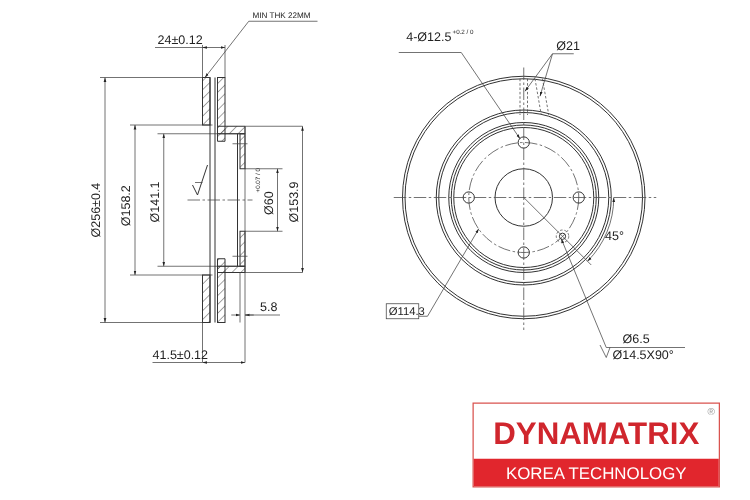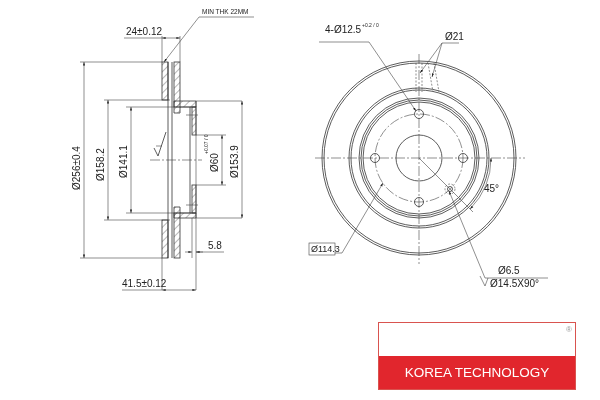--- a/index.html
+++ b/index.html
@@ -7,21 +7,21 @@
   #drawing { position: absolute; left: 0; top: 0; width: 600px; height: 400px; }
   .dim-text { font-family: "Liberation Sans Narrow", "Liberation Sans", sans-serif; font-size: 10px; fill: #222; }
   .ln { stroke: #333; stroke-width: 0.8; fill: none; }
   .thin { stroke: #444; stroke-width: 0.6; fill: none; }
   .center { stroke: #444; stroke-width: 0.6; fill: none; stroke-dasharray: 10 2 2 2; }
   .dash { stroke: #444; stroke-width: 0.6; fill: none; stroke-dasharray: 2 1.5; }
   .hatch-fill { fill: url(#hatch); stroke: #333; stroke-width: 0.8; }
   .logo { position: absolute; left: 378px; top: 322px; width: 198px; height: 68px; border: 1px solid #d9534f; box-sizing: border-box; background: #fff; }
   .logo-brand { position: absolute; left: 0; top: 4px; width: 100%; height: 40px; display: flex; align-items: center; justify-content: center; font-family: "Liberation Sans", sans-serif; font-weight: bold; font-size: 25px; color: #d0262d; letter-spacing: 0px; }
   .logo-reg { position: absolute; right: 3px; top: 2px; font-size: 8px; color: #999; }
-  .logo-bar { position: absolute; left: 0; bottom: 0; width: 100%; height: 33px; background: #e1262d; color: #fff; font-family: "Liberation Sans", sans-serif; font-size: 13.5px; display: flex; align-items: center; justify-content: center; }
+  .logo-bar { position: absolute; left: 0; bottom: 0; width: 100%; height: 22px; background: #e1262d; color: #fff; font-family: "Liberation Sans", sans-serif; font-size: 13.5px; display: flex; align-items: center; justify-content: center; }
 </style>
 </head>
 <body>
 
 <svg id="drawing" viewBox="0 0 600 400" xmlns="http://www.w3.org/2000/svg">
   <defs>
     <pattern id="hatch" patternUnits="userSpaceOnUse" width="5" height="5" patternTransform="rotate(45)">
       <line x1="0" y1="0" x2="0" y2="5" stroke="#333" stroke-width="0.7"></line>
     </pattern>
     <marker id="arr" viewBox="0 0 10 10" refX="10" refY="5" markerWidth="6" markerHeight="6" orient="auto-start-reverse">
@@ -158,15 +158,16 @@
 
     <line class="thin" x1="449" y1="191" x2="485" y2="278" marker-start="url(#arr)"></line>
     <line class="thin" x1="485" y1="278" x2="548" y2="278"></line>
     <path class="thin" d="M480,276 L485,286 L488,278"></path>
     <text class="dim-text" x="498" y="274">Ø6.5</text>
     <text class="dim-text" x="490" y="287">Ø14.5X90°</text>
   </g>
 </svg>
 
 <div class="logo">
+  <div class="logo-brand">DYNAMATRIX</div>
   <div class="logo-reg">®</div>
   <div class="logo-bar">KOREA TECHNOLOGY</div>
 </div>
 
 </body></html>

